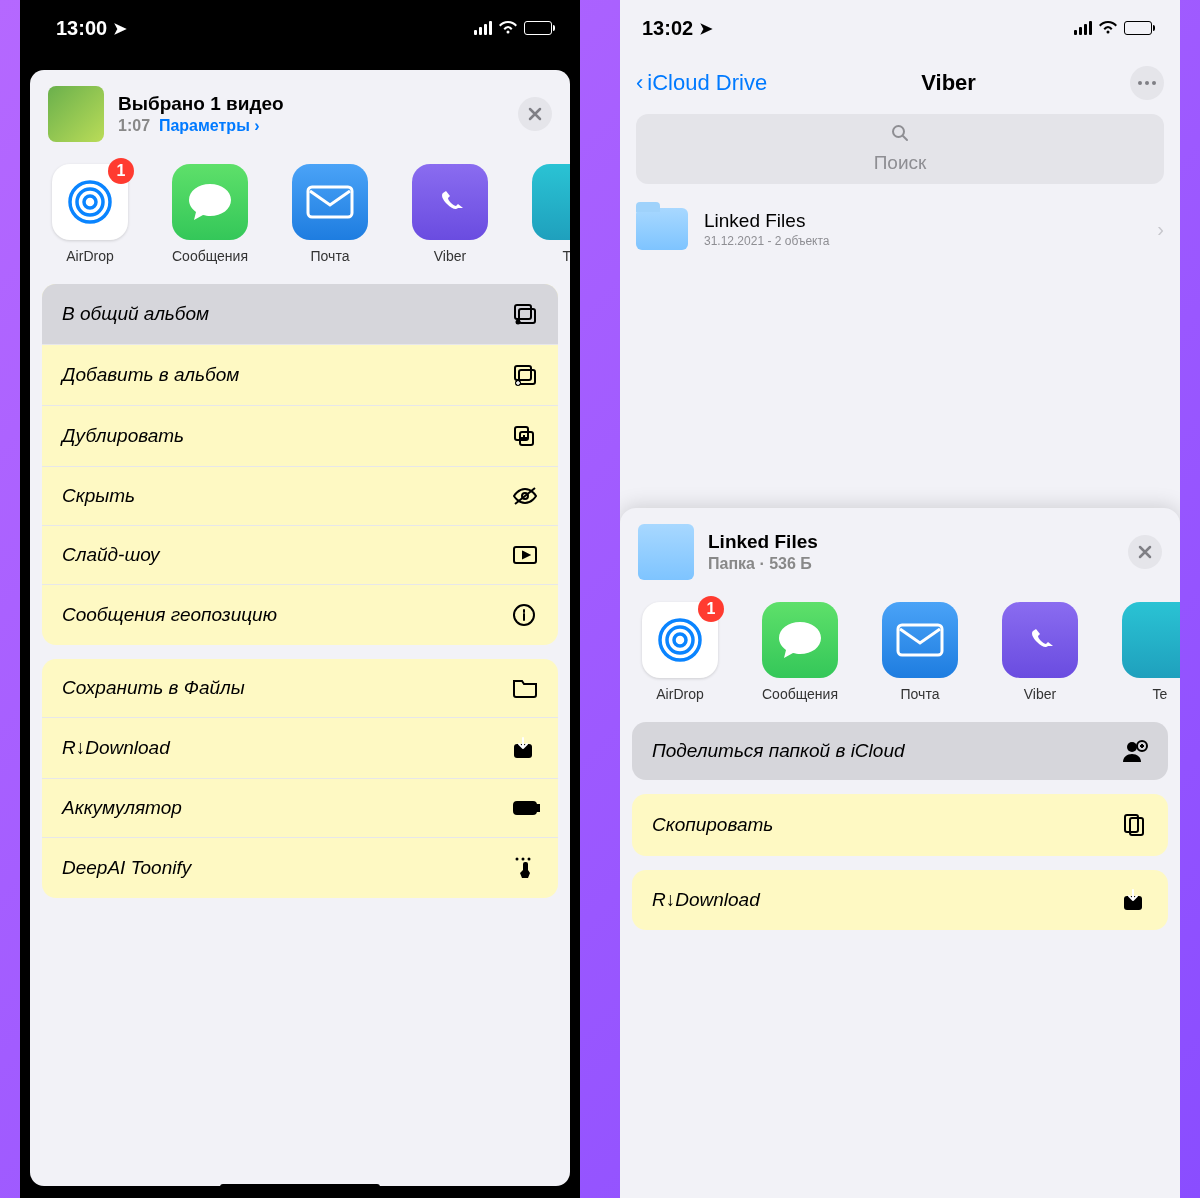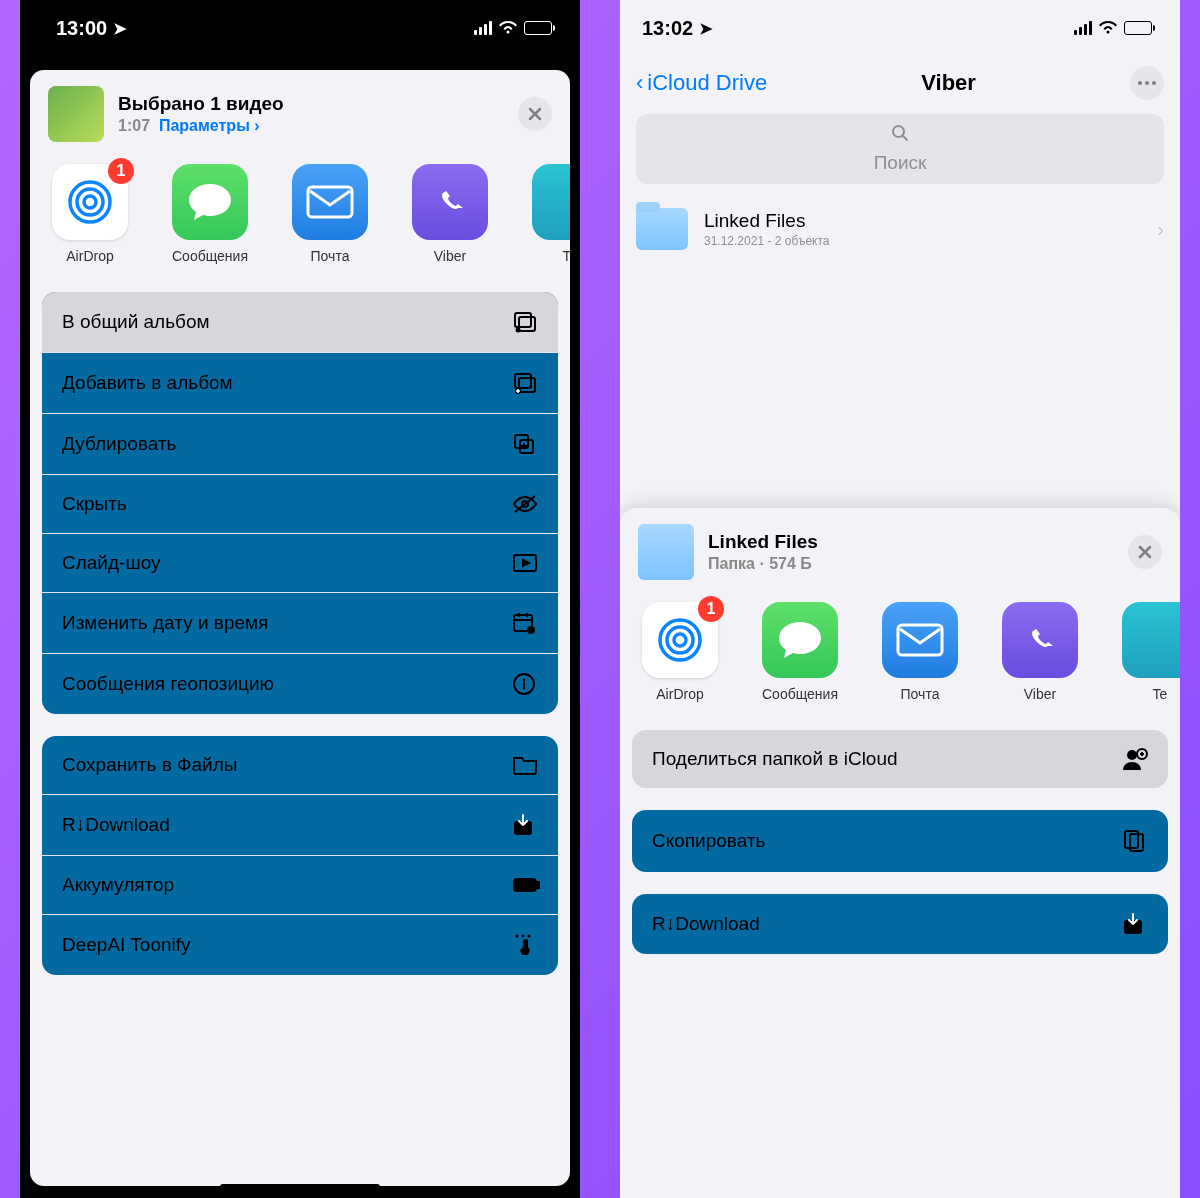--- a/index.html
+++ b/index.html
@@ -103,21 +103,21 @@
   .app-icon.viber { background: linear-gradient(#8a6cf0,#6a4ce0); }
   .app-icon.partial { background: linear-gradient(#2ac3d4,#1fa0bd); }
   .app-badge {
     position:absolute; top:-6px; right:-6px; background:#ff3b30; color:#fff;
     border-radius:50%; width:26px; height:26px; font-size:16px;
     display:flex; align-items:center; justify-content:center; font-weight:600;
   }
   .app-label { margin-top:8px; font-size:14px; color:#333; text-align:center; white-space:nowrap; }
 
   
-  .action-group { margin: 22px 12px 0 12px; background:#0369a1; border-radius: 14px; overflow:hidden; }
+  .action-group { margin: 14px 12px 0 12px; background:#fef9c3; border-radius: 14px; overflow:hidden;font-style:italic; }
   .action-row {
     display:flex; align-items:center; justify-content:space-between;
     padding: 18px 20px; font-size: 19px; color:#000;
     border-bottom: 1px solid #e7e7ea;
   }
   .action-row:last-child { border-bottom:none; }
   .action-row.highlight { background:#d6d6db; }
   .action-row .act-icon { width:26px; text-align:center; color:#000; }
 
   .home-indicator {
@@ -289,30 +289,20 @@
               <path d="M3 18L23 2"></path>
             </svg>
           </span>
         </div>
         <div class="action-row">
           <span>Слайд-шоу</span>
           <span class="act-icon">
             <svg width="26" height="20" viewBox="0 0 26 20" fill="none" stroke="currentColor" stroke-width="2">
               <rect x="2" y="2" width="22" height="16" rx="2"></rect>
               <path d="M11 7l6 3-6 3z" fill="currentColor"></path>
-            </svg>
-          </span>
-        </div>
-        <div class="action-row">
-          <span>Изменить дату и время</span>
-          <span class="act-icon">
-            <svg width="24" height="24" viewBox="0 0 24 24" fill="none" stroke="currentColor" stroke-width="2">
-              <rect x="2" y="4" width="18" height="16" rx="2"></rect>
-              <path d="M2 9h18M7 2v4M15 2v4"></path>
-              <circle cx="19" cy="19" r="4" fill="currentColor" stroke="none"></circle>
             </svg>
           </span>
         </div>
         <div class="action-row">
           <span>Сообщения геопозицию</span>
           <span class="act-icon">
             <svg width="24" height="24" viewBox="0 0 24 24" fill="none" stroke="currentColor" stroke-width="2">
               <circle cx="12" cy="12" r="10"></circle>
               <path d="M12 7v2M12 11v6" stroke-linecap="round"></path>
             </svg>
@@ -419,21 +409,21 @@
         <span class="chevron">›</span>
       </div>
     </div>
   </div>
 
   <div class="sheet">
     <div class="sheet-header">
       <div class="thumb folder"></div>
       <div>
         <div class="sheet-title">Linked Files</div>
-        <div class="sheet-sub">Папка · 574 Б</div>
+        <div class="sheet-sub">Папка · 536 Б</div>
       </div>
       <div class="close-btn">
         <svg width="14" height="14" viewBox="0 0 14 14">
             <path stroke="currentColor" stroke-width="2.5" stroke-linecap="round" d="M2 2l10 10M12 2L2 12"></path>
           </svg>
       </div>
     </div>
 
     <div class="apps-row">
       <div class="app">

